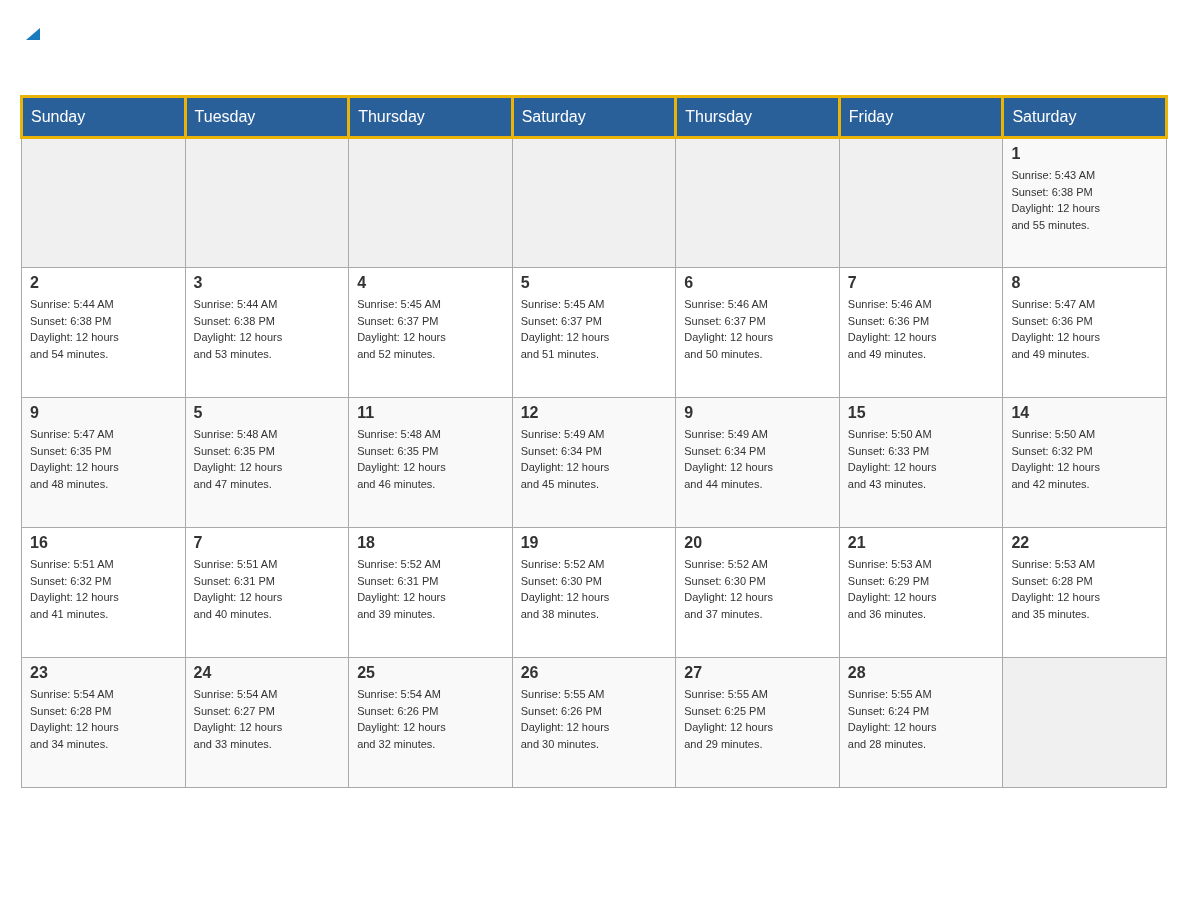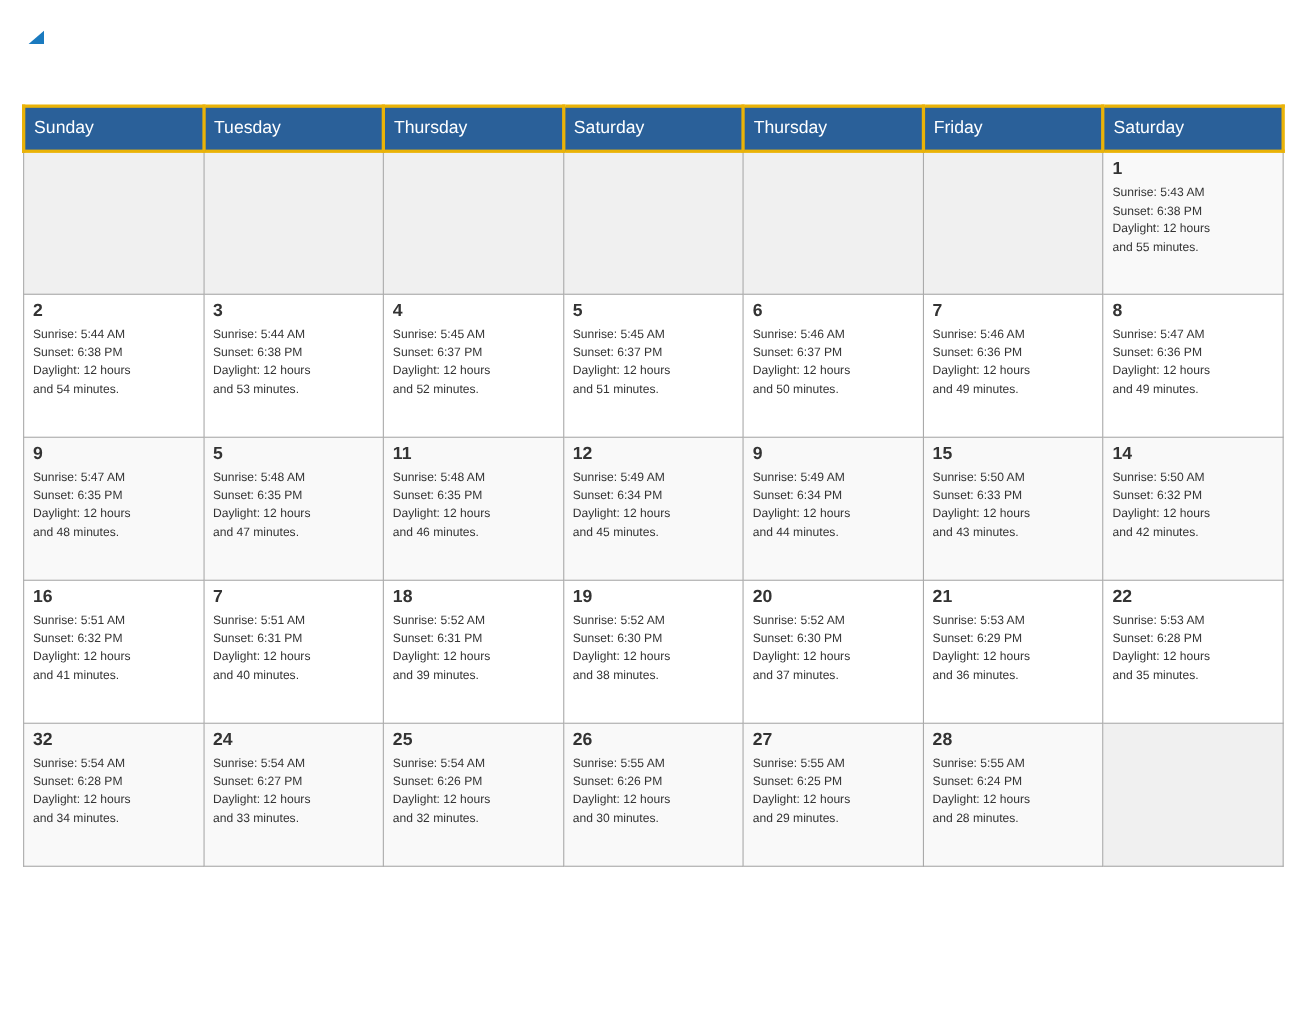--- a/index.html
+++ b/index.html
@@ -191,21 +191,21 @@
           <span class="day-number">21</span>
           <div class="day-info">Sunrise: 5:53 AM<br>Sunset: 6:29 PM<br>Daylight: 12 hours<br>and 36 minutes.</div>
         </td>
         <td>
           <span class="day-number">22</span>
           <div class="day-info">Sunrise: 5:53 AM<br>Sunset: 6:28 PM<br>Daylight: 12 hours<br>and 35 minutes.</div>
         </td>
       </tr>
       <tr>
         <td>
-          <span class="day-number">32</span>
+          <span class="day-number">23</span>
           <div class="day-info">Sunrise: 5:54 AM<br>Sunset: 6:28 PM<br>Daylight: 12 hours<br>and 34 minutes.</div>
         </td>
         <td>
           <span class="day-number">24</span>
           <div class="day-info">Sunrise: 5:54 AM<br>Sunset: 6:27 PM<br>Daylight: 12 hours<br>and 33 minutes.</div>
         </td>
         <td>
           <span class="day-number">25</span>
           <div class="day-info">Sunrise: 5:54 AM<br>Sunset: 6:26 PM<br>Daylight: 12 hours<br>and 32 minutes.</div>
         </td>

